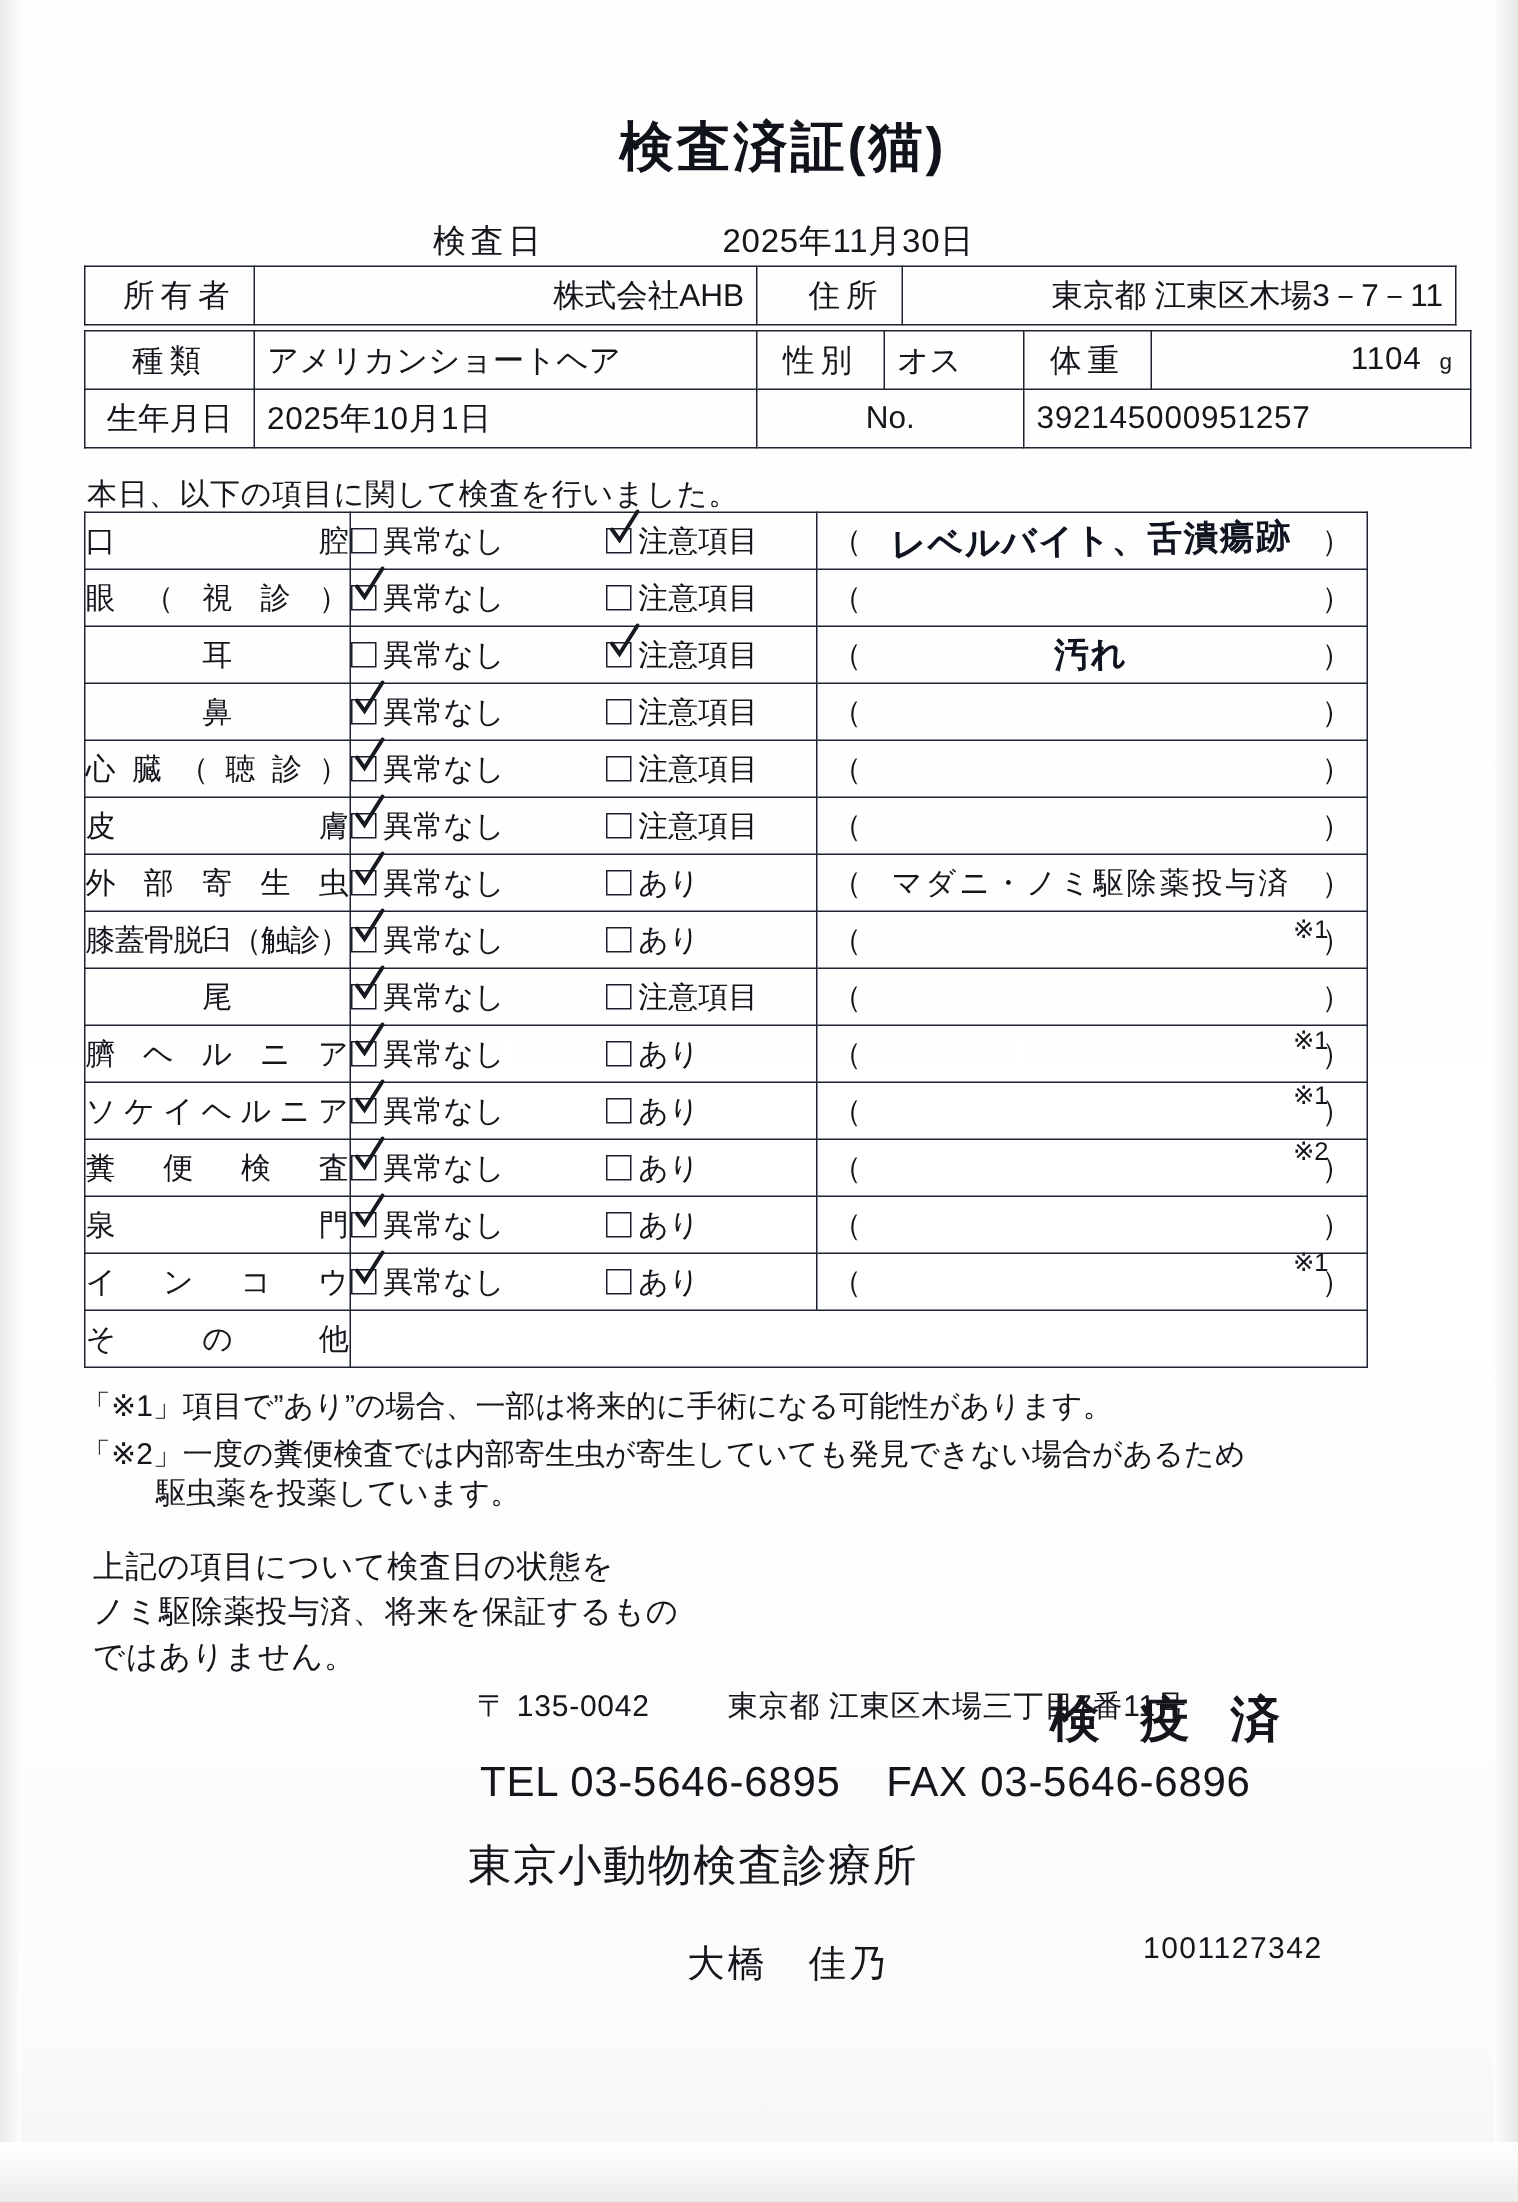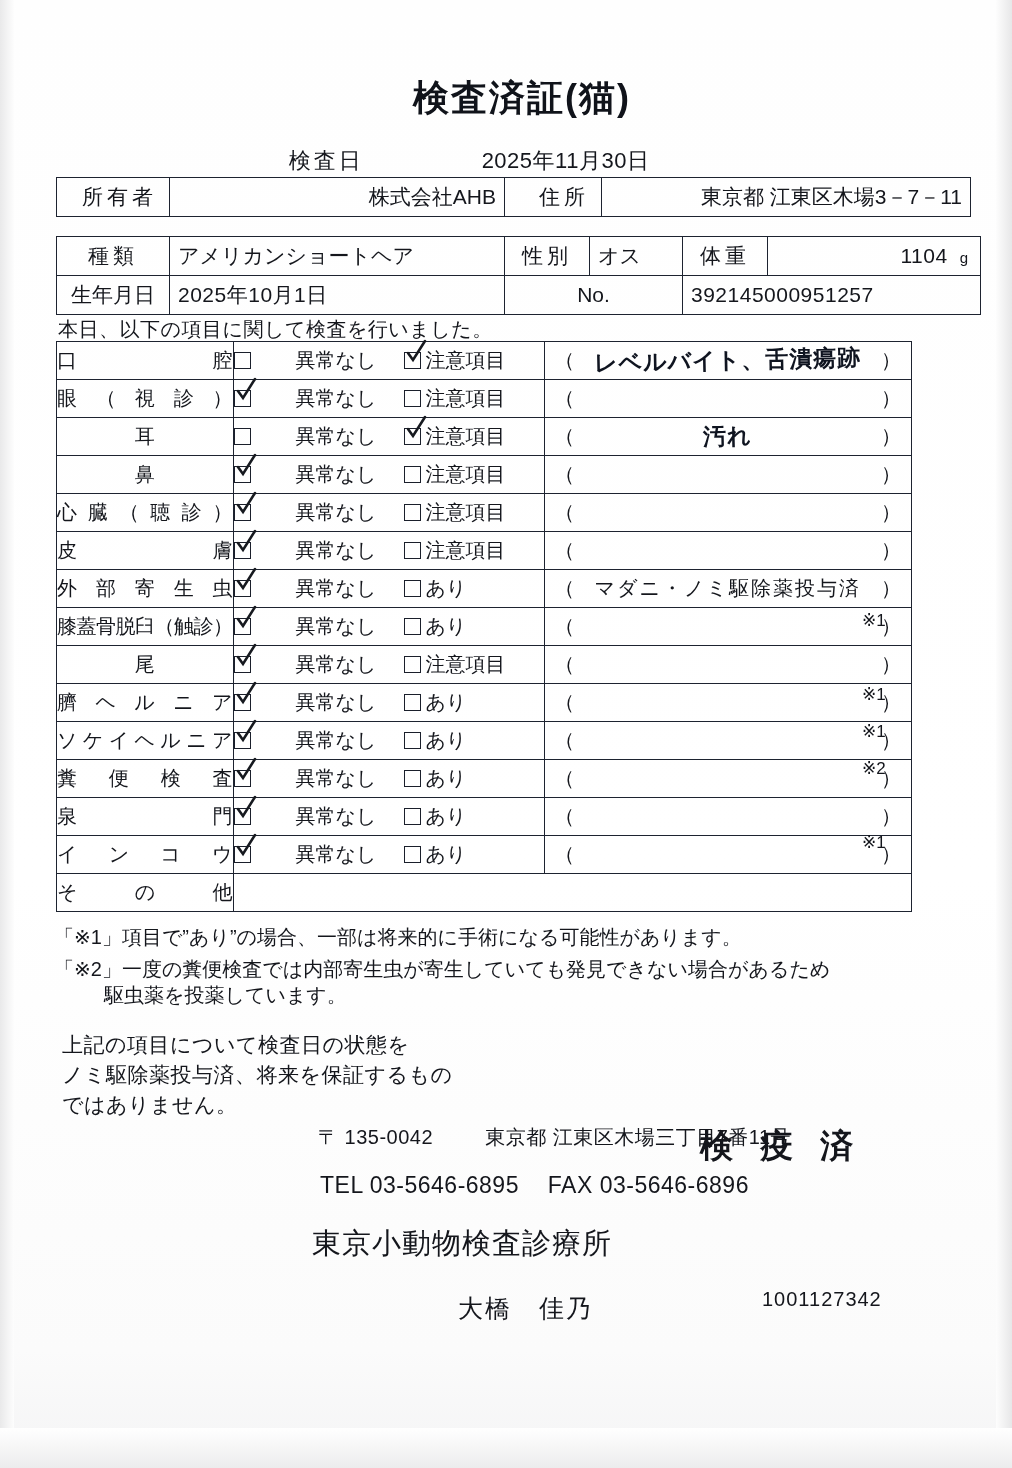--- a/index.html
+++ b/index.html
@@ -44,21 +44,21 @@
     font-size:21px;
     padding:0 8px;
     vertical-align:middle;
     white-space:nowrap;
   }
   .tbl td.lbl{text-align:center;letter-spacing:4px;padding-left:12px;padding-right:12px;}
   .tbl td.val{text-align:left;}
 
   #owner-table{left:56px;top:177px;}
   #owner-table td{height:38px;text-align:right;}
-  #spec-table{left:56px;top:236px;}
+  #spec-table{left:56px;top:220px;}
   #spec-table td{height:38px;}
 
   .small-kana{font-size:18px;letter-spacing:0px;}
   .wt{display:flex;justify-content:flex-end;align-items:baseline;width:100%;}
   .wt .num{font-size:21px;}
   .wt .unit{font-size:15px;margin-left:12px;margin-right:4px;}
   .numfont{font-family:"Liberation Sans",sans-serif;letter-spacing:0.5px;}
 
   
   .lead{
@@ -75,21 +75,21 @@
   }
   td.item{
     width:172px;text-align:justify;text-align-last:justify;
     padding:0 7px;font-size:20px;white-space:nowrap;
   }
   td.item.center{text-align:center;text-align-last:center;}
   td.item.tight{letter-spacing:-0.5px;font-size:19px;text-align:center;text-align-last:center;}
   td.opts{padding:0 0 0 8px;}
   .optwrap{display:flex;align-items:center;}
   .opt{display:flex;align-items:center;position:relative;}
-  .opt.a{width:170px;gap:40px;}
+  .opt.a{width:170px;}
   .opt.b{width:140px;}
   .box{
     display:inline-block;width:15px;height:15px;
     border:1.6px solid #1a1f2b;margin-right:5px;flex:0 0 auto;position:relative;
   }
   .opt .txt{font-size:20px;letter-spacing:0px;}
   .tick{
     position:absolute;left:-3px;top:-11px;width:30px;height:30px;pointer-events:none;
   }
   .tick svg{display:block;}
@@ -119,21 +119,21 @@
   #fn2{top:956px;}
   #fn2b{top:982px;left:104px;}
 
   
   .disc{position:absolute;left:62px;top:1030px;font-size:21px;line-height:30px;letter-spacing:0.5px;}
   .stamp{
     position:absolute;left:700px;top:1124px;font-size:33px;letter-spacing:9px;font-weight:700;
   }
   .addr{position:absolute;left:318px;top:1124px;font-size:20px;letter-spacing:0.5px;}
   .addr .zip{margin-right:46px;}
-  .tel{position:absolute;left:320px;top:1172px;font-size:23px;letter-spacing:0.5px;font-family:"Liberation Sans",sans-serif;}
+  .tel{position:absolute;left:320px;top:1172px;font-size:28px;letter-spacing:0.5px;font-family:"Liberation Sans",sans-serif;}
   .tel .fax{margin-left:22px;}
   .clinic{position:absolute;left:312px;top:1224px;font-size:29px;letter-spacing:1px;}
   .doctor{position:absolute;left:458px;top:1260px;font-size:25px;letter-spacing:2px;margin-top:32px;}
   .docid{position:absolute;left:762px;top:1288px;font-size:20px;letter-spacing:1px;}
 </style>
 </head>
 <body>
 
 <div class="page">
   <div class="edge-l"></div>

